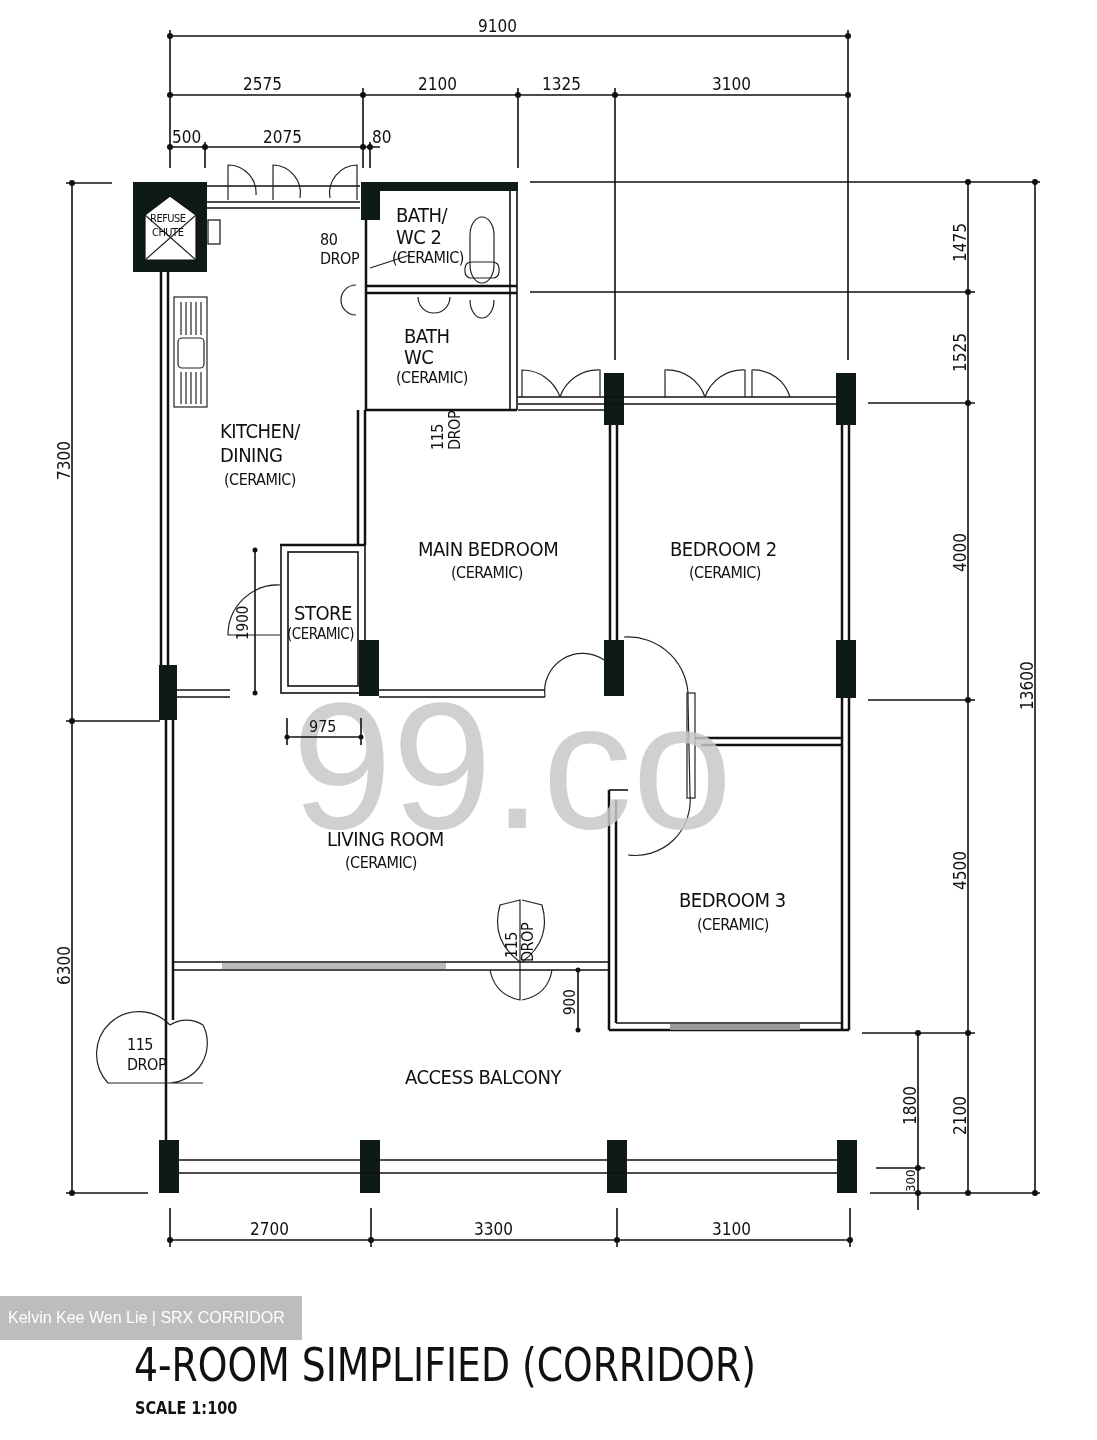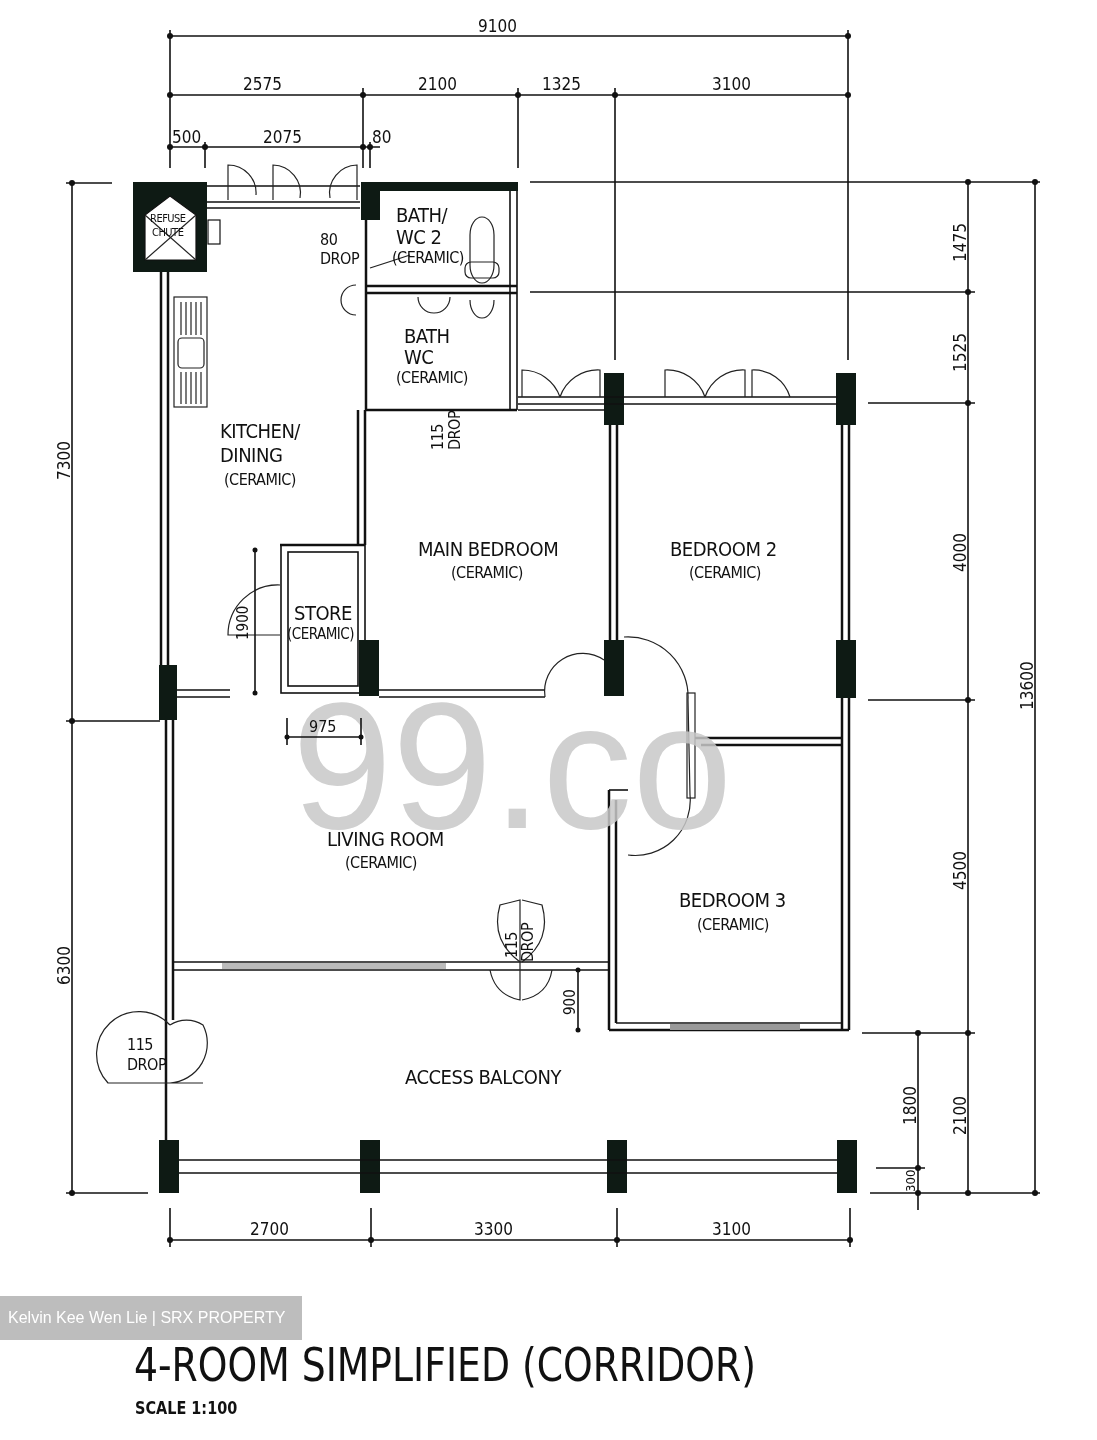--- a/index.html
+++ b/index.html
@@ -297,15 +297,15 @@
     <text class="sub" transform="translate(533,962) rotate(-90)">DROP</text>
     <text class="dtx" style="font-size:15px" transform="translate(575,1015) rotate(-90)">900</text>
 
     <text class="sub" x="127" y="1050">115</text>
     <text class="sub" x="127" y="1070">DROP</text>
 
     <text class="lbl" x="405" y="1084">ACCESS  BALCONY</text>
   </g>
 </svg>
 
-<div class="credit">Kelvin Kee Wen Lie | SRX PROPERTY</div>
+<div class="credit">Kelvin Kee Wen Lie | SRX CORRIDOR</div>
 <div class="title">4-ROOM SIMPLIFIED (CORRIDOR)</div>
 <div class="scale">SCALE  1:100</div>
 
 </body></html>

